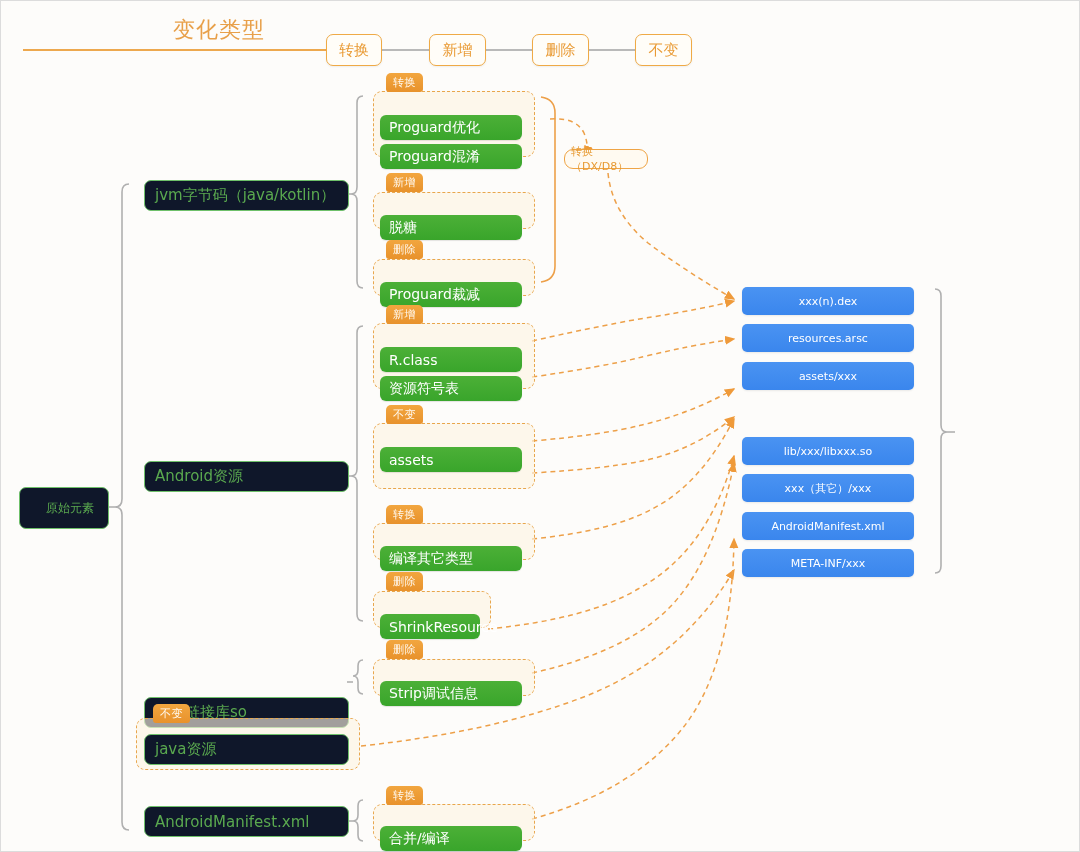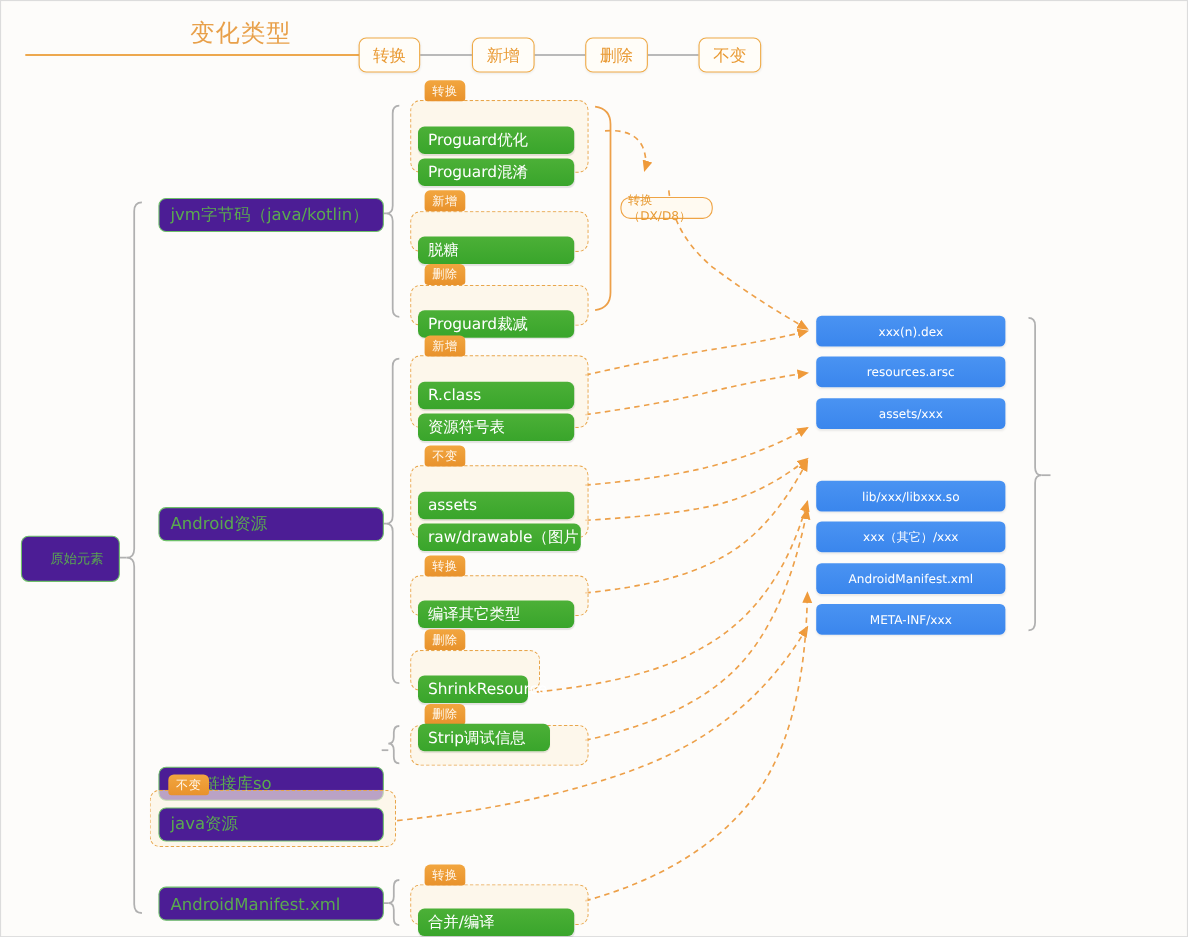--- a/index.html
+++ b/index.html
@@ -12,21 +12,21 @@
   }
   #canvas{position:absolute;left:0;top:0;width:1080px;height:852px;
           border:1px solid #dcdcdc;box-sizing:border-box;background:#fdfcfa;}
   svg.layer{position:absolute;left:0;top:0;width:1080px;height:852px;pointer-events:none;}
 
   .node{position:absolute;box-sizing:border-box;display:flex;align-items:center;
         white-space:nowrap;}
 
   
   .greenbox{
-    border:1.6px solid #6ec06a;border-radius:7px;background:#4c1d95;
+    border:1.6px solid #6ec06a;border-radius:7px;background:#0f172a;
     color:#5aa94f;font-size:15px;padding:0 10px;height:30px;
   }
   .greenbox.center{justify-content:center;}
 
   
   .greenfill{
     background:linear-gradient(180deg,#4cb037 0%,#39a52b 100%);
     border-radius:6px;color:#ffffff;font-size:14px;padding:0 9px;height:25px;
     box-shadow:0 1px 1px rgba(0,0,0,.10);
     margin-top:17px;
@@ -69,21 +69,21 @@
     border:1.8px solid #4a8bf0;border-radius:9px;background:#fbfdff;
     color:#4a8bf0;font-size:17px;
     display:flex;align-items:center;justify-content:center;
   }
 
   
   .midlabel{
     position:absolute;box-sizing:border-box;
     border:1.6px solid #efa445;border-radius:9px;background:#fffaf1;
     color:#e79a33;font-size:11px;height:20px;
-    display:flex;align-items:center;justify-content:center;padding:0 6px;margin-top:30px;
+    display:flex;align-items:center;justify-content:center;padding:0 6px;
   }
 
   .title{
     position:absolute;color:#e8a04a;font-size:22px;letter-spacing:1px;
   }
 </style>
 </head>
 <body>
 
 <div id="canvas">
@@ -183,33 +183,32 @@
   <div class="midlabel" style="left:563px;top:148px;width:84px;">转换（DX/D8）</div>
 
   <div class="grp" style="left:372px;top:322px;width:162px;height:66px;"></div>
   <div class="tag" style="left:385px;top:304px;">新增</div>
   <div class="node greenfill" style="left:379px;top:329px;width:142px;">R.class</div>
   <div class="node greenfill" style="left:379px;top:358px;width:142px;">资源符号表</div>
 
   <div class="grp" style="left:372px;top:422px;width:162px;height:66px;"></div>
   <div class="tag" style="left:385px;top:404px;">不变</div>
   <div class="node greenfill" style="left:379px;top:429px;width:142px;">assets</div>
-  <div class="node greenfill" style="left:379px;top:458px;width:148px;">raw/drawable（图片）</div>
 
   <div class="grp" style="left:372px;top:522px;width:162px;height:37px;"></div>
   <div class="tag" style="left:385px;top:504px;">转换</div>
   <div class="node greenfill" style="left:379px;top:528px;width:142px;">编译其它类型</div>
 
   <div class="grp" style="left:372px;top:590px;width:118px;height:37px;"></div>
   <div class="tag" style="left:385px;top:571px;">删除</div>
   <div class="node greenfill" style="left:379px;top:596px;width:100px;">ShrinkResource</div>
 
   <div class="grp" style="left:372px;top:658px;width:162px;height:37px;"></div>
   <div class="tag" style="left:385px;top:639px;">删除</div>
-  <div class="node greenfill" style="left:379px;top:640px;width:120px;">Strip调试信息</div>
+  <div class="node greenfill" style="left:379px;top:663px;width:142px;">Strip调试信息</div>
 
   <div class="grp" style="left:372px;top:803px;width:162px;height:37px;"></div>
   <div class="tag" style="left:385px;top:785px;">转换</div>
   <div class="node greenfill" style="left:379px;top:808px;width:142px;">合并/编译</div>
 
   <div class="bluebox" style="left:741px;top:286px;width:172px;height:28px;">xxx(n).dex</div>
   <div class="bluebox" style="left:741px;top:323px;width:172px;height:28px;">resources.arsc</div>
   <div class="bluebox" style="left:741px;top:361px;width:172px;height:28px;">assets/xxx</div>
   <div class="bluebox" style="left:741px;top:436px;width:172px;height:28px;">lib/xxx/libxxx.so</div>
   <div class="bluebox" style="left:741px;top:473px;width:172px;height:28px;">xxx（其它）/xxx</div>

